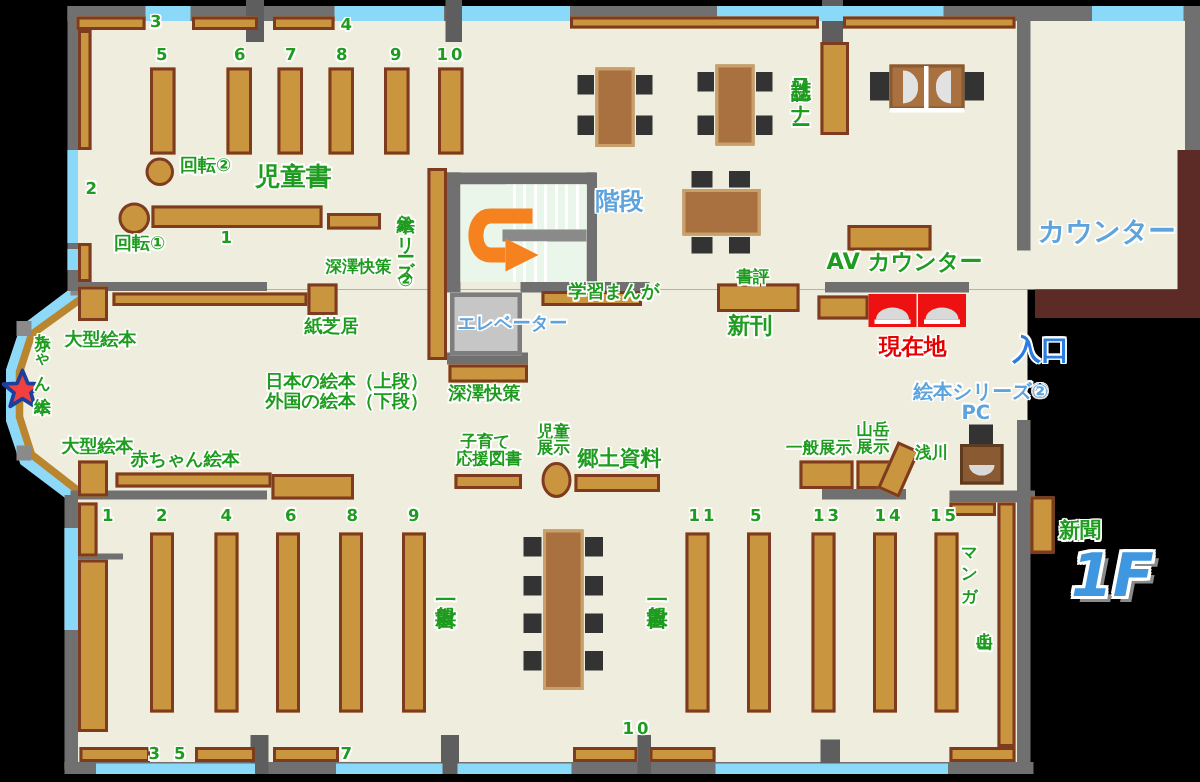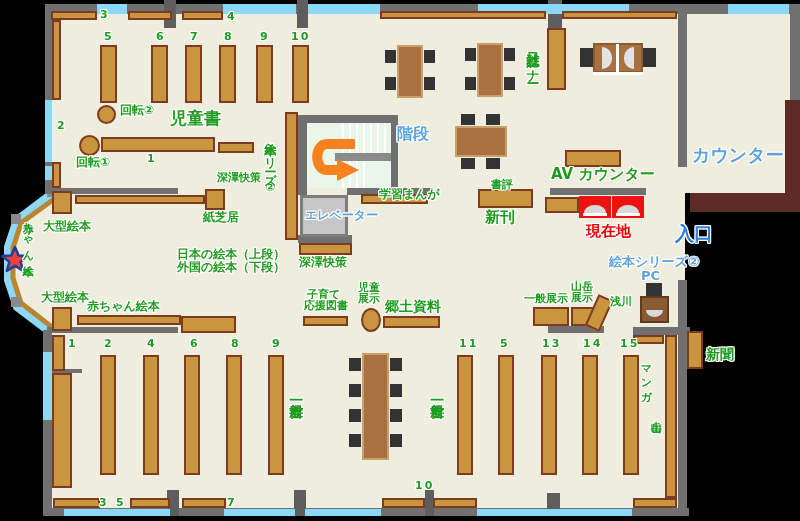--- a/index.html
+++ b/index.html
@@ -274,14 +274,16 @@
   <div class="lbl num ow" style="left:99px;top:497px">3</div>
   <div class="lbl num ow" style="left:116px;top:497px">5</div>
   <div class="lbl num ow" style="left:227px;top:497px">7</div>
   <div class="lbl num ow" style="left:415px;top:480px">10</div>
   <div class="lbl v ow" style="left:288px;top:392px;font-size:14px;color:#1f9c1f;height:56px">一般書</div>
   <div class="lbl v ow" style="left:429px;top:392px;font-size:14px;color:#1f9c1f;height:56px">一般書</div>
   <div class="lbl g v ow" style="left:639px;top:357px;height:48px">マンガ</div>
   <div class="lbl g v ow" style="left:649px;top:412px;height:32px">山岳</div>
 
   <div class="lbl ow" style="left:706px;top:347px;font-size:14px;color:#1f9c1f">新聞</div>
+  <div class="lbl" style="left:714px;top:362px;font-size:40px;color:#3f97e0;font-style:italic;
+       text-shadow:-2px -2px 0 #fff,0 -2px 0 #fff,2px -2px 0 #fff,-2px 0 0 #fff,2px 0 0 #fff,-2px 2px 0 #fff,0 2px 0 #fff,2px 2px 0 #fff,4px 4px 0 #8a8a8a">1F</div>
 
 </div>
 
 </body></html>

